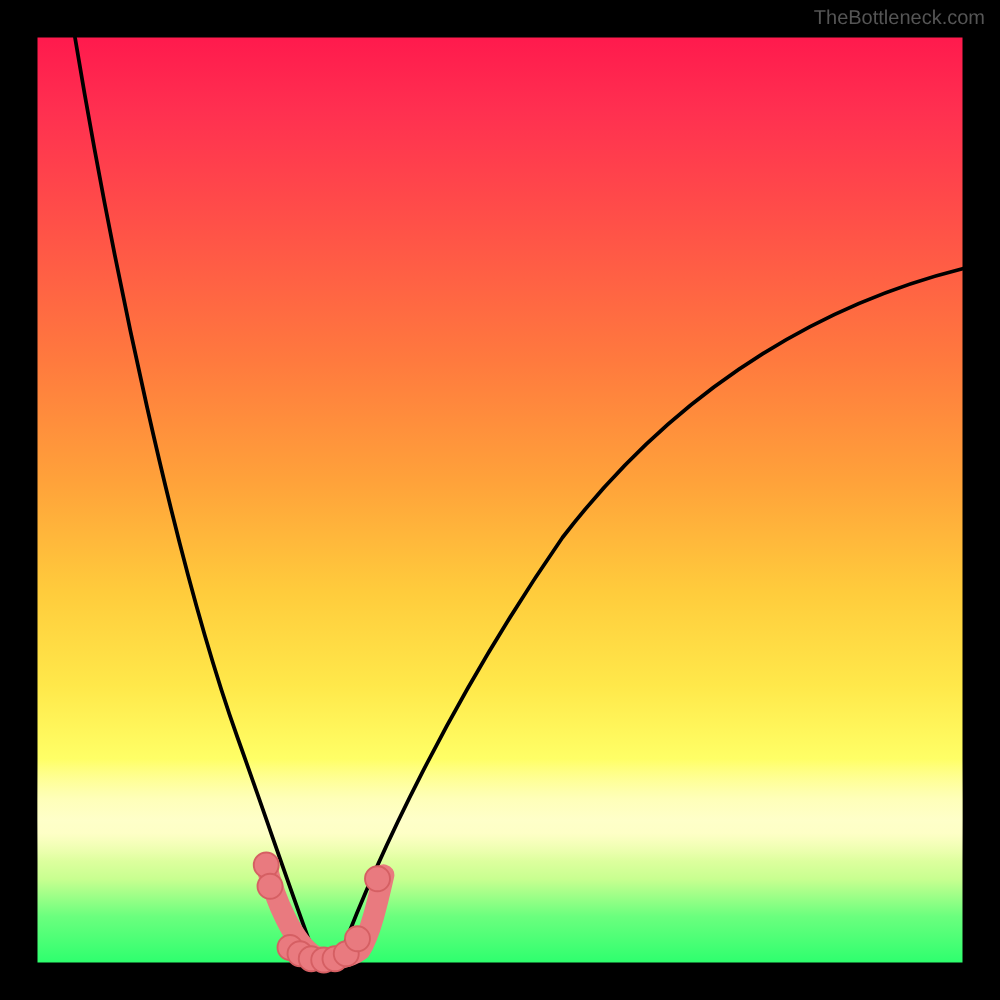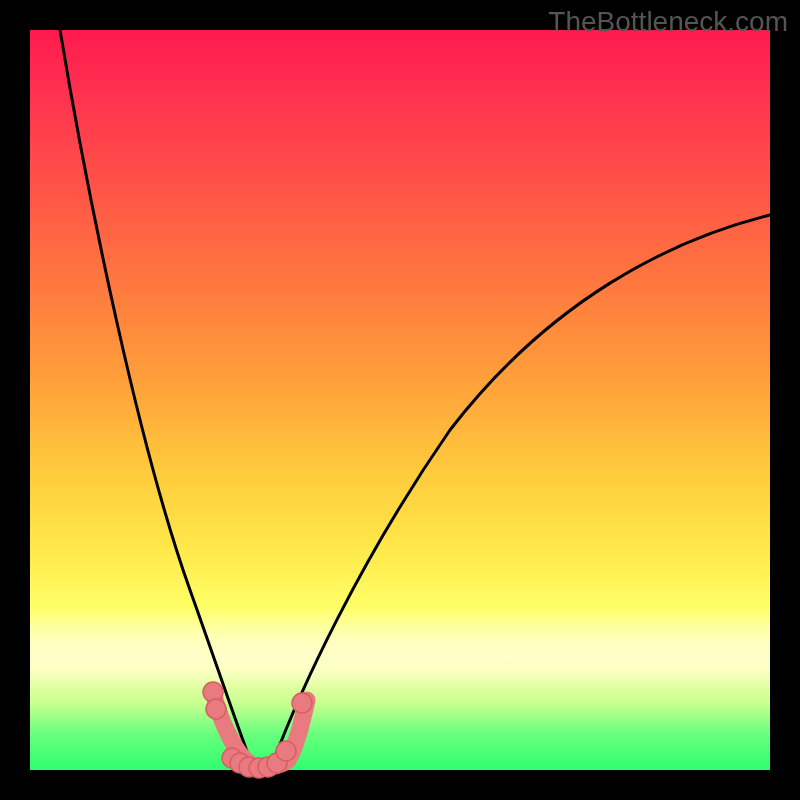--- a/index.html
+++ b/index.html
@@ -57,21 +57,21 @@
       rgba(255,255,230,0.55) 60%,
       rgba(255,255,200,0) 100%
     );
     pointer-events: none;
   }
   .watermark {
     position: absolute;
     top: 6px;
     right: 12px;
     color: #555;
-    font-size: 28px;
+    font-size: 16px;
     font-weight: 400;
     user-select: none;
   }
   svg.curves {
     position: absolute;
     top: 0;
     left: 0;
     width: 740px;
     height: 740px;
     overflow: visible;

